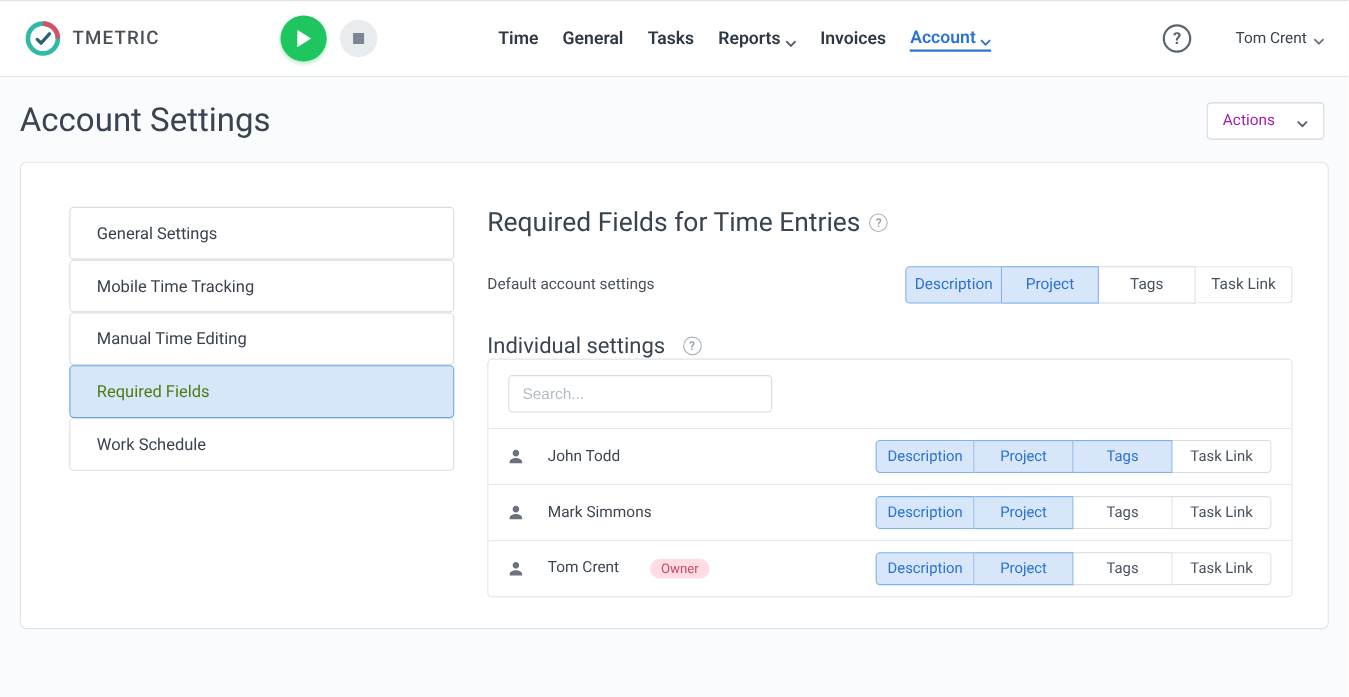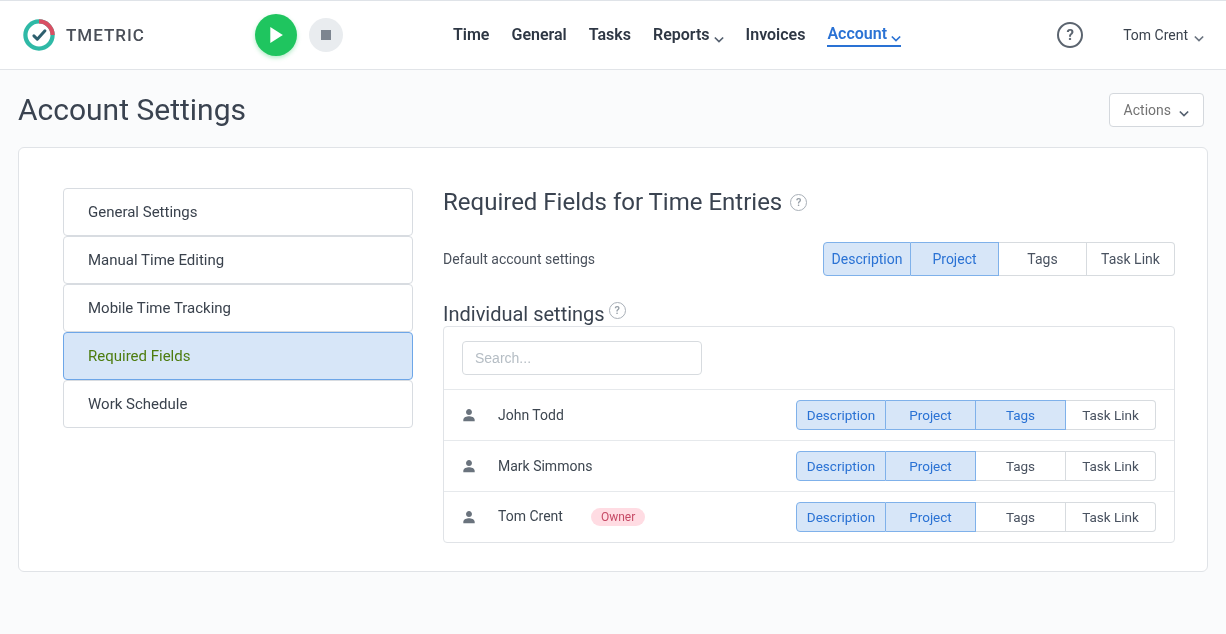--- a/index.html
+++ b/index.html
@@ -49,23 +49,23 @@
     width: 26px; height: 26px; border: 2px solid #5b646f; border-radius: 50%;
     display:flex; align-items:center; justify-content:center; font-weight:700; color:#5b646f;
     cursor:pointer; font-size:15px;
   }
   .user-menu { display:flex; align-items:center; gap:6px; margin-left: 40px; color:#3a424d; font-size: 14px; cursor:pointer; }
   .user-menu .chev svg { stroke:#6b7480; }
   
   .page-head { display:flex; align-items:center; padding: 22px 22px 20px 18px; }
   .page-title { font-size: 30px; color:#3a4350; font-weight:400; }
   .actions-btn {
-    display:flex; align-items:center; gap:8px;
+    display:flex; align-items:center; gap:20px;
     background:#fff; border:1px solid #d4d8dd; border-radius:4px;
-    padding:8px 14px; cursor:pointer; color:#737373; font-size:14px;
+    padding:8px 14px; cursor:pointer; color:#a21caf; font-size:14px;
   }
   
   .card {
     margin: 0 18px 18px 18px;
     background:#fff; border:1px solid #e0e3e7; border-radius:6px;
     padding: 40px 32px 28px 44px;
   }
   .layout { display:flex; gap: 30px; }
   
   .side { width: 350px; }
@@ -73,21 +73,21 @@
     border:1px solid #d8dce1; border-radius:4px;
     padding: 14px 24px; margin-bottom: 0;
     font-size:15px; color:#3a424d; cursor:pointer; background:#fff;
   }
   .side-item.active {
     background:#d7e6f8; border:1px solid #6da6e8; color:#4d7c0f;
   }
   
   .main { flex:1; }
   .section-title { font-size:24px; color:#3a4350; font-weight:400; display:flex; align-items:center; gap:8px; }
-  .section-sub { font-size:20px; color:#3a4350; font-weight:400; display:flex; align-items:flex-start; gap:4px; margin-top: 26px;}
+  .section-sub { font-size:20px; color:#3a4350; font-weight:400; display:flex; align-items:center; gap:16px; margin-top: 26px;}
   .help-dot {
     width:17px; height:17px; border:1.5px solid #a9b0b8; border-radius:50%;
     display:inline-flex; align-items:center; justify-content:center;
     font-size:11px; color:#98a0a8; font-weight:600;
   }
   .row {
     display:flex; align-items:center; margin-top:26px;
   }
   .row-label { font-size:14px; color:#4a515c; }
   .toggle-group { display:flex; margin-left:auto; }
@@ -201,22 +201,22 @@
           <path d="M1 1 L6 6 L11 1"></path>
         </svg></span>
   </div>
 </div>
 
 <div class="card">
   <div class="layout">
 
     <div class="side">
       <div class="side-item"><span>General Settings</span></div>
+      <div class="side-item"><span>Mobile Time Tracking</span></div>
       <div class="side-item"><span>Manual Time Editing</span></div>
-      <div class="side-item"><span>Mobile Time Tracking</span></div>
       <div class="side-item active"><span>Required Fields</span></div>
       <div class="side-item"><span>Work Schedule</span></div>
     </div>
 
     <div class="main">
       <div class="section-title">
         <span>Required Fields for Time Entries</span>
         <span class="help-dot">?</span>
       </div>
 

